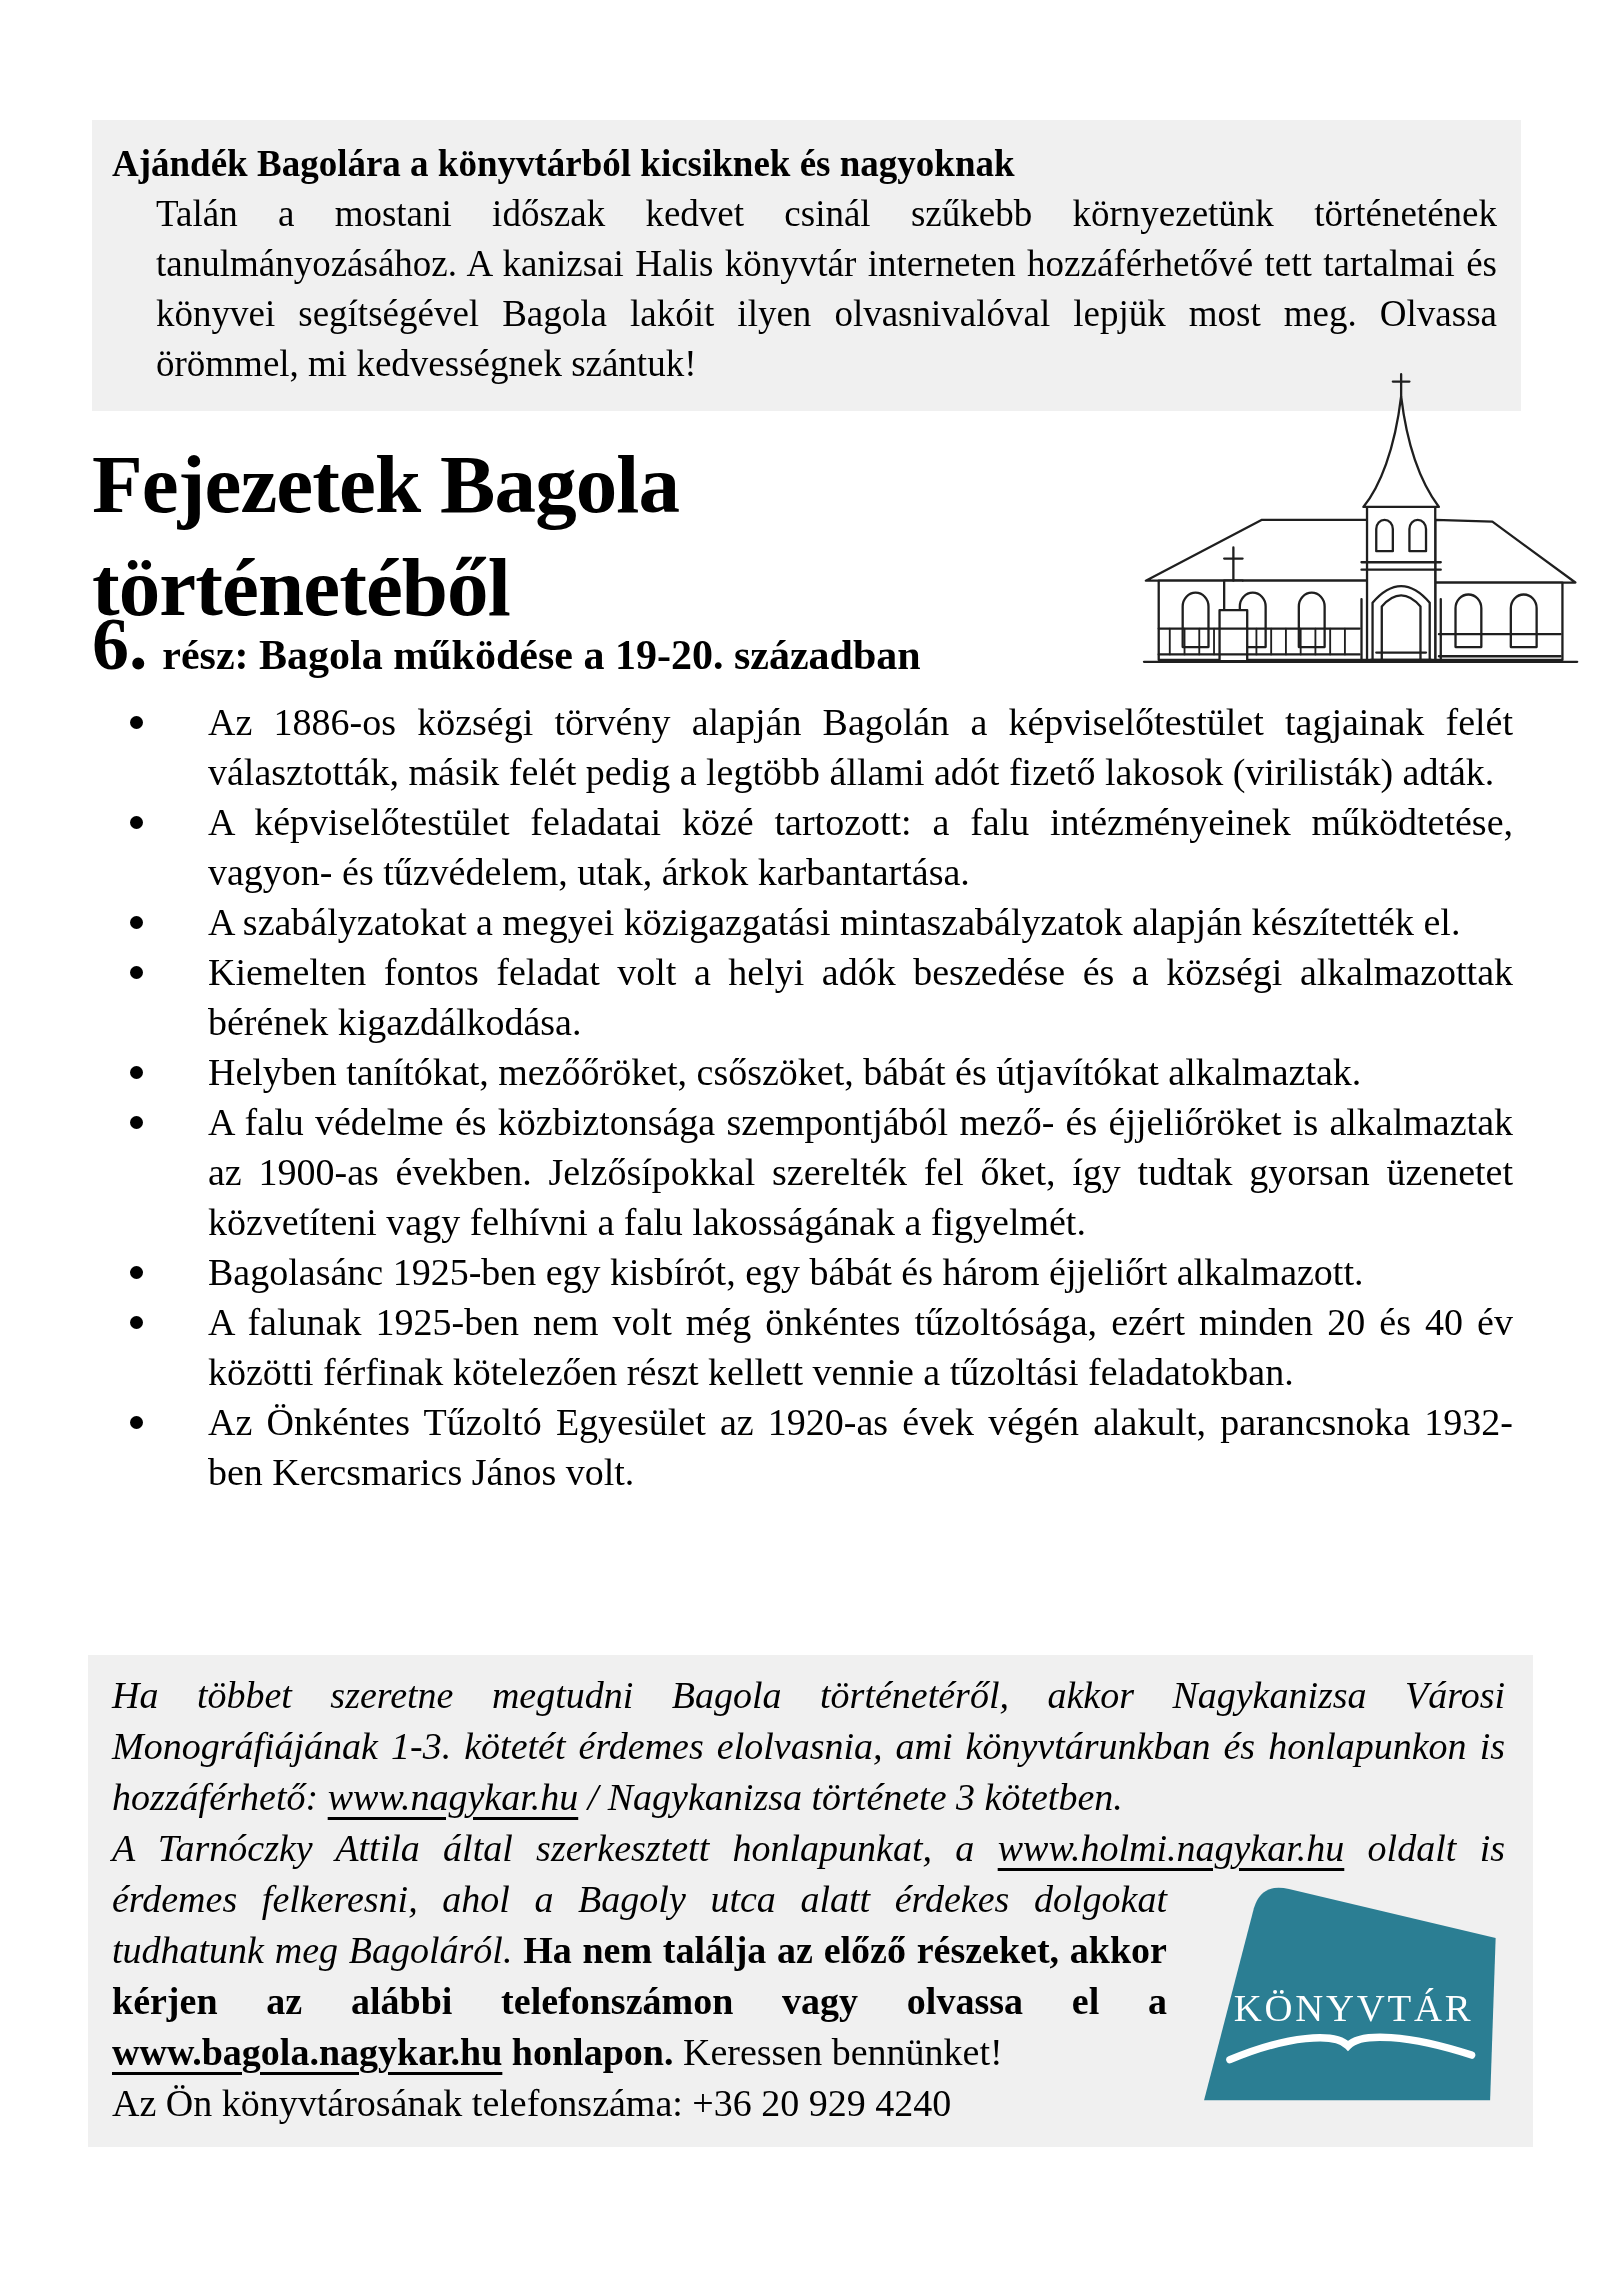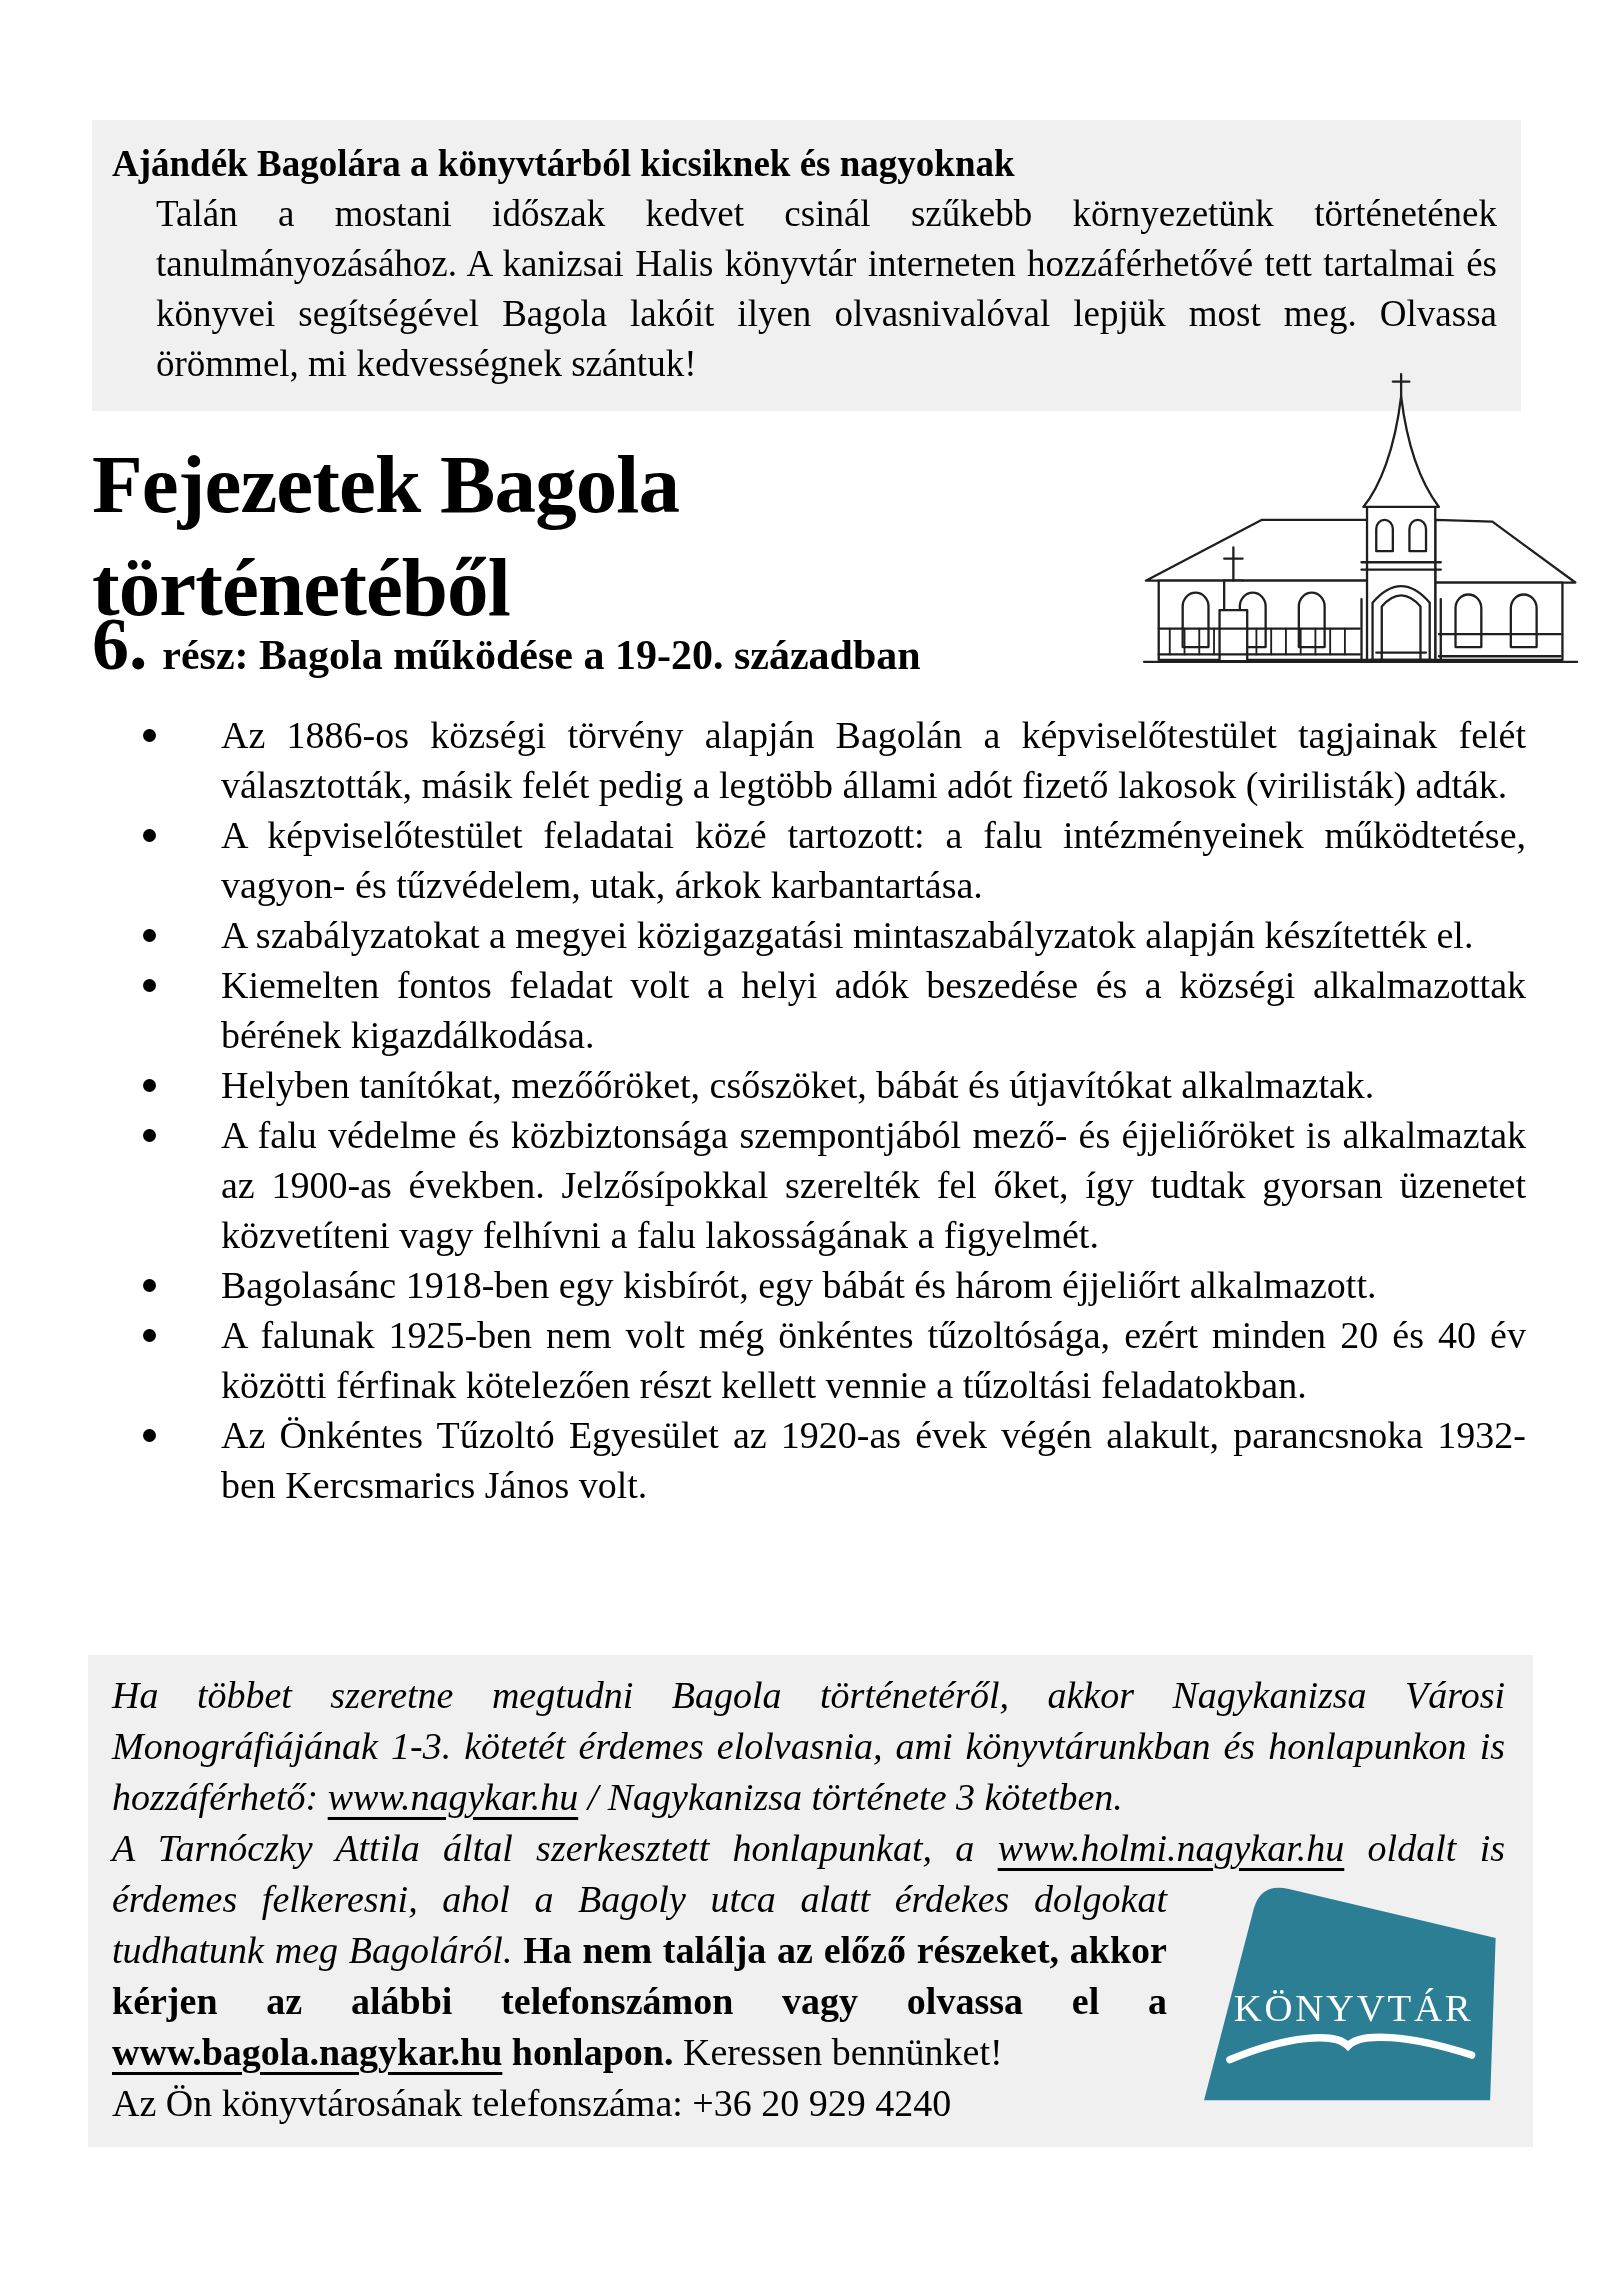--- a/index.html
+++ b/index.html
@@ -24,21 +24,21 @@
   .church{position:absolute;left:1131px;top:365px;width:461px;height:318px;}
   
   .part-head{
     position:absolute;left:92px;top:602px;display:flex;align-items:baseline;gap:14.8px;
     font-weight:bold;
   }
   .part-num{font-size:74px;}
   .part-label{font-size:42px;}
   
   .bullets{
-    position:absolute;left:92px;top:694px;width:1418px;margin:16px;padding:0;
+    position:absolute;left:92px;top:694px;width:1418px;margin:3px;padding:0;
     list-style:none;font-size:38px;line-height:50px;
   }
   .bullets li{
     position:relative;padding-left:113px;text-align:justify;margin:0;
   }
   .bullets li::before{
     content:"";position:absolute;left:35px;top:18.5px;width:13px;height:13px;
     border-radius:50%;background:#000;
   }
   
@@ -112,21 +112,21 @@
   <span class="part-label">rész: Bagola működése a 19-20. században</span>
 </div>
 
 <ul class="bullets">
   <li>Az 1886-os községi törvény alapján Bagolán a képviselőtestület tagjainak felét választották, másik felét pedig a legtöbb állami adót fizető lakosok (virilisták) adták.</li>
   <li>A képviselőtestület feladatai közé tartozott: a falu intézményeinek működtetése, vagyon- és tűzvédelem, utak, árkok karbantartása.</li>
   <li>A szabályzatokat a megyei közigazgatási mintaszabályzatok alapján készítették el.</li>
   <li>Kiemelten fontos feladat volt a helyi adók beszedése és a községi alkalmazottak bérének kigazdálkodása.</li>
   <li>Helyben tanítókat, mezőőröket, csőszöket, bábát és útjavítókat alkalmaztak.</li>
   <li>A falu védelme és közbiztonsága szempontjából mező- és éjjeliőröket is alkalmaztak az 1900-as években. Jelzősípokkal szerelték fel őket, így tudtak gyorsan üzenetet közvetíteni vagy felhívni a falu lakosságának a figyelmét.</li>
-  <li>Bagolasánc 1918-ben egy kisbírót, egy bábát és három éjjeliőrt alkalmazott.</li>
+  <li>Bagolasánc 1925-ben egy kisbírót, egy bábát és három éjjeliőrt alkalmazott.</li>
   <li>A falunak 1925-ben nem volt még önkéntes tűzoltósága, ezért minden 20 és 40 év közötti férfinak kötelezően részt kellett vennie a tűzoltási feladatokban.</li>
   <li>Az Önkéntes Tűzoltó Egyesület az 1920-as évek végén alakult, parancsnoka 1932-ben Kercsmarics János volt.</li>
 </ul>
 
 <div class="footer">
   <span class="it">Ha többet szeretne megtudni Bagola történetéről, akkor Nagykanizsa Városi Monográfiájának 1-3. kötetét érdemes elolvasnia, ami könyvtárunkban és honlapunkon is hozzáférhető: </span><a class="it">www.nagykar.hu</a><span class="it"> / Nagykanizsa története 3 kötetben.</span><br>
   <span class="it">A Tarnóczky Attila által szerkesztett honlapunkat, a </span><a class="it">www.holmi.nagykar.hu</a><span class="it"> oldalt</span><svg class="logo-float" viewBox="0 0 332 246" aria-hidden="true" style="font-size:41px">
       <path d="M10,242 L64,34 Q72,6 102,13 L326,66 L320,242 Z" fill="#2b7e93"></path>
       <text x="172" y="156" font-size="42" fill="#ffffff" text-anchor="middle" letter-spacing="3" font-family="'Liberation Serif','DejaVu Serif',serif">KÖNYVTÁR</text>
       <path d="M38,198 C100,172 152,168 166,183 C180,168 232,171 300,193" fill="none" stroke="#ffffff" stroke-width="8" stroke-linecap="round"></path>

